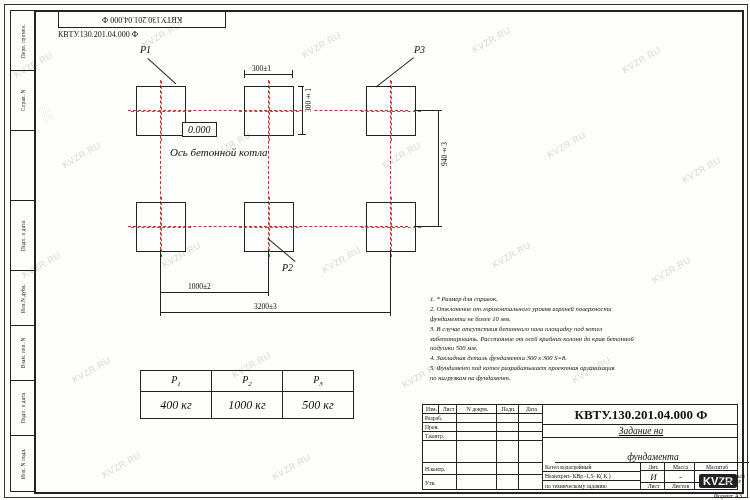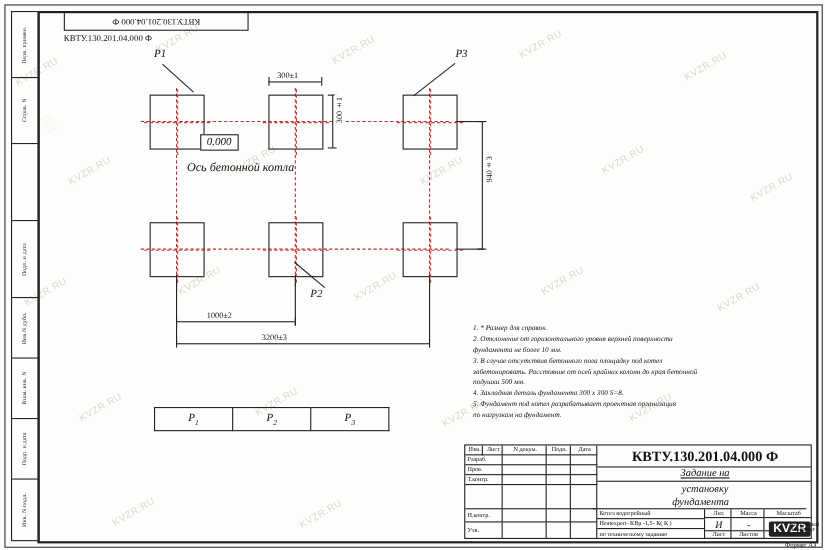--- a/index.html
+++ b/index.html
@@ -179,21 +179,21 @@
     <div class="dimv" style="left:390px;top:250px;height:62px;"></div>
 
     <div class="dimline" style="left:160px;top:292px;width:108px;"></div>
     <div class="tick" style="left:160px;top:288px;"></div>
     <div class="tick" style="left:268px;top:288px;"></div>
     <div class="dimtxt" style="left:186px;top:282px;">1000±2</div>
 
     <div class="dimline" style="left:160px;top:312px;width:230px;"></div>
     <div class="tick" style="left:160px;top:308px;"></div>
     <div class="tick" style="left:390px;top:308px;"></div>
-    <div class="dimtxt" style="left:236px;top:302px;">3200±3</div>
+    <div class="dimtxt" style="left:252px;top:302px;">3200±3</div>
   </div>
 
   <div class="notes" style="left:430px;top:294px;">
     <div>1. * Размер для справок.</div>
     <div>2. Отклонение от горизонтального уровня верхней поверхности</div>
     <div>фундамента не более 10 мм.</div>
     <div>3. В случае отсутствия бетонного пола площадку под котел</div>
     <div>забетонировать. Расстояние от осей крайних колонн до края бетонной</div>
     <div>подушки 500 мм.</div>
     <div>4. Закладная деталь фундамента  300 х 300 S=8.</div>
@@ -207,20 +207,25 @@
       <td class="h">
         <span>Р</span><sub style="font-size:7px">1</sub>
       </td>
       <td class="h">
         <span>Р</span><sub style="font-size:7px">2</sub>
       </td>
       <td class="h">
         <span>Р</span><sub style="font-size:7px">3</sub>
       </td>
     </tr>
+    <tr>
+      <td class="v">400 кг</td>
+      <td class="v">1000 кг</td>
+      <td class="v">500 кг</td>
+    </tr>
   </tbody>
     </table>
 
   <div class="stamp">
 
     <div class="c ctr" style="left:0;top:0;width:16px;height:9px;">Изм.</div>
     <div class="c ctr" style="left:16px;top:0;width:18px;height:9px;">Лист</div>
     <div class="c ctr" style="left:34px;top:0;width:40px;height:9px;">N докум.</div>
     <div class="c ctr" style="left:74px;top:0;width:22px;height:9px;">Подп.</div>
     <div class="c ctr" style="left:96px;top:0;width:24px;height:9px;">Дата</div>
@@ -251,22 +256,21 @@
     <div class="c" style="left:96px;top:58px;width:24px;height:12px;"></div>
 
     <div class="c nbb" style="left:0;top:70px;width:34px;height:15px;">Утв.</div>
     <div class="c nbb" style="left:34px;top:70px;width:40px;height:15px;"></div>
     <div class="c nbb" style="left:74px;top:70px;width:22px;height:15px;"></div>
     <div class="c nbb" style="left:96px;top:70px;width:24px;height:15px;"></div>
 
     <div class="c ctr big" style="left:120px;top:0;width:194px;height:20px;border-right:none;">КВТУ.130.201.04.000 Ф</div>
 
     <div class="c ctr med" style="left:120px;top:20px;width:194px;height:13px;border-right:none;text-decoration:underline;">Задание на</div>
-    <div class="c ctr med" style="left:120px;top:33px;width:194px;height:13px;border-right:none;border-bottom:none;">установку</div>
-    <div class="c ctr med" style="left:116px;top:46px;width:194px;height:12px;border-right:none;">фундамента</div>
+    <div class="c ctr med" style="left:132px;top:46px;width:194px;height:12px;border-right:none;">фундамента</div>
 
     <div class="c" style="left:120px;top:58px;width:98px;height:9px;">Котел водогрейный</div>
     <div class="c" style="left:120px;top:67px;width:98px;height:9px;">Heatexpert- КВр -1,5- К( К )</div>
     <div class="c nbb" style="left:120px;top:76px;width:98px;height:9px;">по техническому заданию</div>
 
     <div class="c ctr" style="left:218px;top:58px;width:24px;height:8px;">Лит.</div>
     <div class="c ctr" style="left:242px;top:58px;width:30px;height:8px;">Масса</div>
     <div class="c ctr" style="left:272px;top:58px;width:42px;height:8px;border-right:none;">Масштаб</div>
 
     <div class="c ctr" style="left:218px;top:66px;width:24px;height:12px;font-size:9px;font-style:italic;">И</div>

